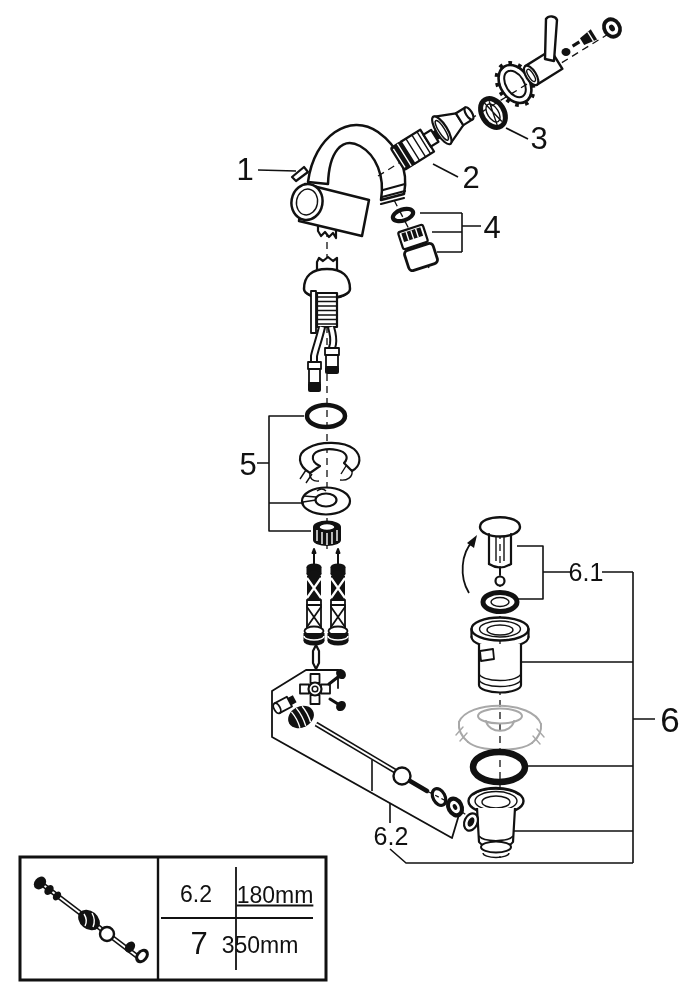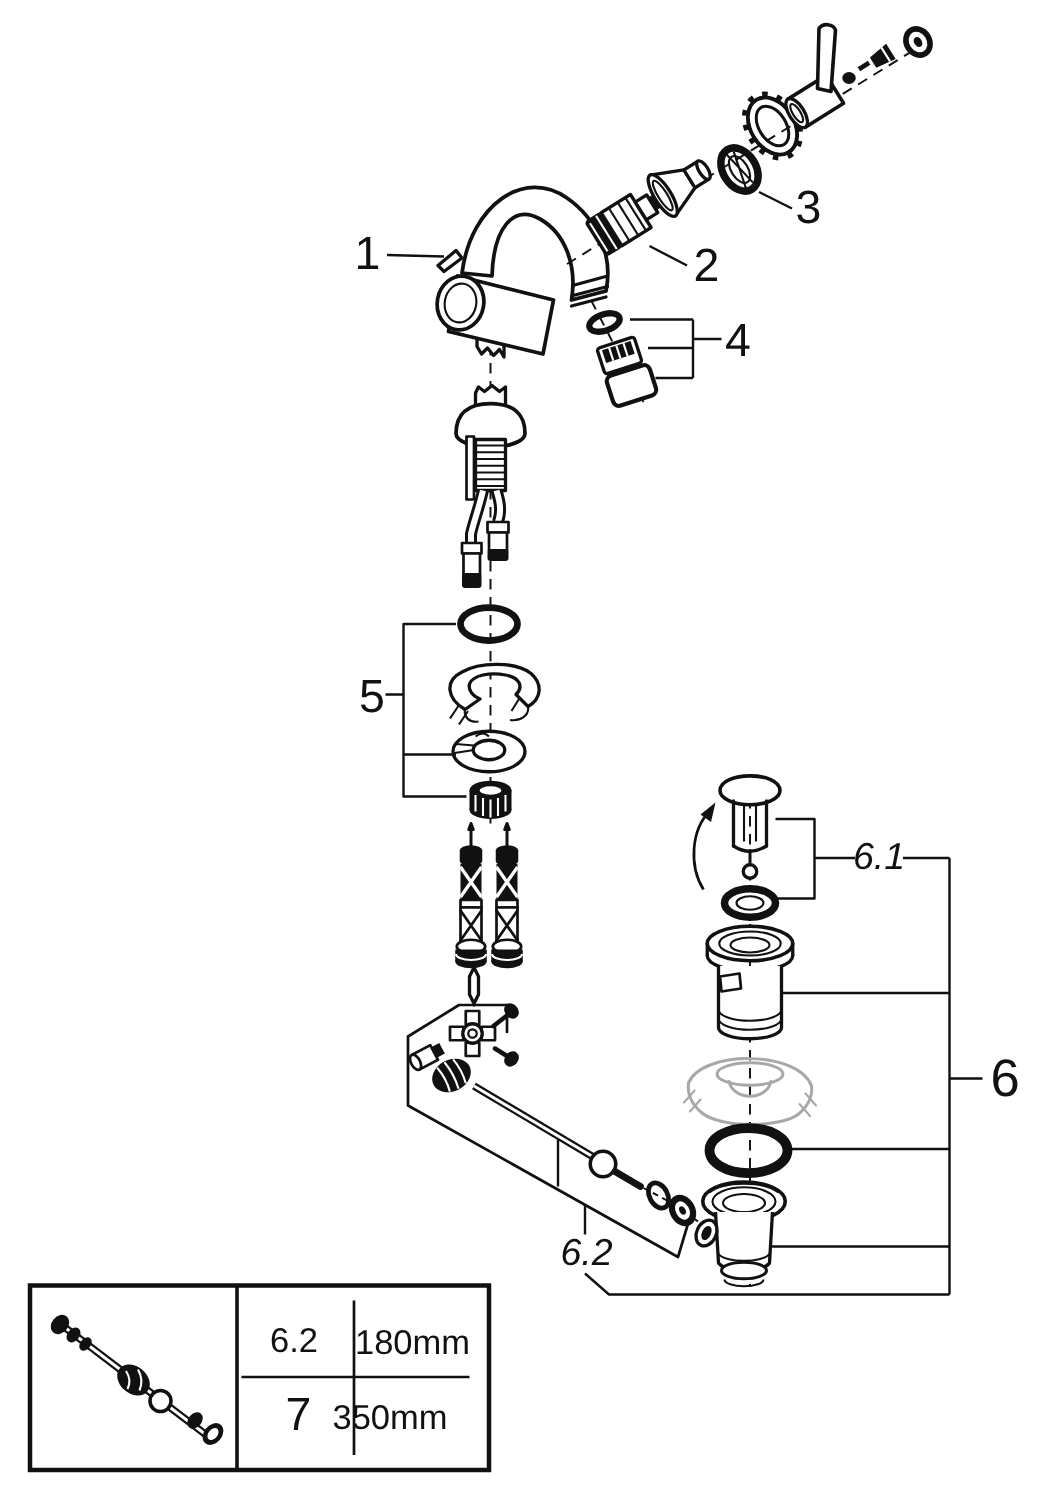--- a/index.html
+++ b/index.html
@@ -7,21 +7,21 @@
     position:relative; width:698px; height:1000px; background:#fff;
     font-family:"Liberation Sans", sans-serif; color:#111; overflow:hidden;
   }
   .stage svg { position:absolute; left:0; top:0; }
   .callout-label {
     position:absolute; transform:translate(-50%,-50%);
     line-height:1; color:#111; white-space:nowrap;
   }
   .lbl-big   { font-size:31px; }
   .lbl-huge  { font-size:35px; }
-  .lbl-small { font-size:25px;font-style:italic; }
+  .lbl-small { font-size:25px; }
   .tbl-num   { font-size:23px; }
   .tbl-num-big { font-size:31px; }
 
   
   .ln   { fill:none; stroke:#111; stroke-width:2.2; stroke-linejoin:round; stroke-linecap:round; }
   .wf   { fill:#fff; stroke:#111; stroke-width:2.2; stroke-linejoin:round; }
   .bf   { fill:#111; stroke:none; }
   .thin { fill:none; stroke:#111; stroke-width:1.4; }
   .dash { fill:none; stroke:#111; stroke-width:1.3; stroke-dasharray:7 5; }
   .call { fill:none; stroke:#111; stroke-width:1.6; stroke-linejoin:round; }
@@ -370,17 +370,17 @@
 <div class="callout-label lbl-big" style="left:245px; top:169px;">1</div>
 <div class="callout-label lbl-big" style="left:471px; top:177px;">2</div>
 <div class="callout-label lbl-big" style="left:539px; top:138px;">3</div>
 <div class="callout-label lbl-big" style="left:492px; top:227px;">4</div>
 <div class="callout-label lbl-big" style="left:248px; top:464px;">5</div>
 <div class="callout-label lbl-huge" style="left:670px; top:719px;">6</div>
 <div class="callout-label lbl-small" style="left:586px; top:572px;">6.1</div>
 <div class="callout-label lbl-small" style="left:391px; top:836px;">6.2</div>
 
 <div class="callout-label tbl-num" style="left:196px; top:894px;">6.2</div>
-<div class="callout-label tbl-num" style="left:275px; top:895px;">180mm</div>
+<div class="callout-label tbl-num" style="left:275px; top:895px;text-decoration:underline;">180mm</div>
 <div class="callout-label tbl-num-big" style="left:199px; top:943px;">7</div>
 <div class="callout-label tbl-num" style="left:260px; top:945px;">350mm</div>
 
 </div>
 
 </body></html>

